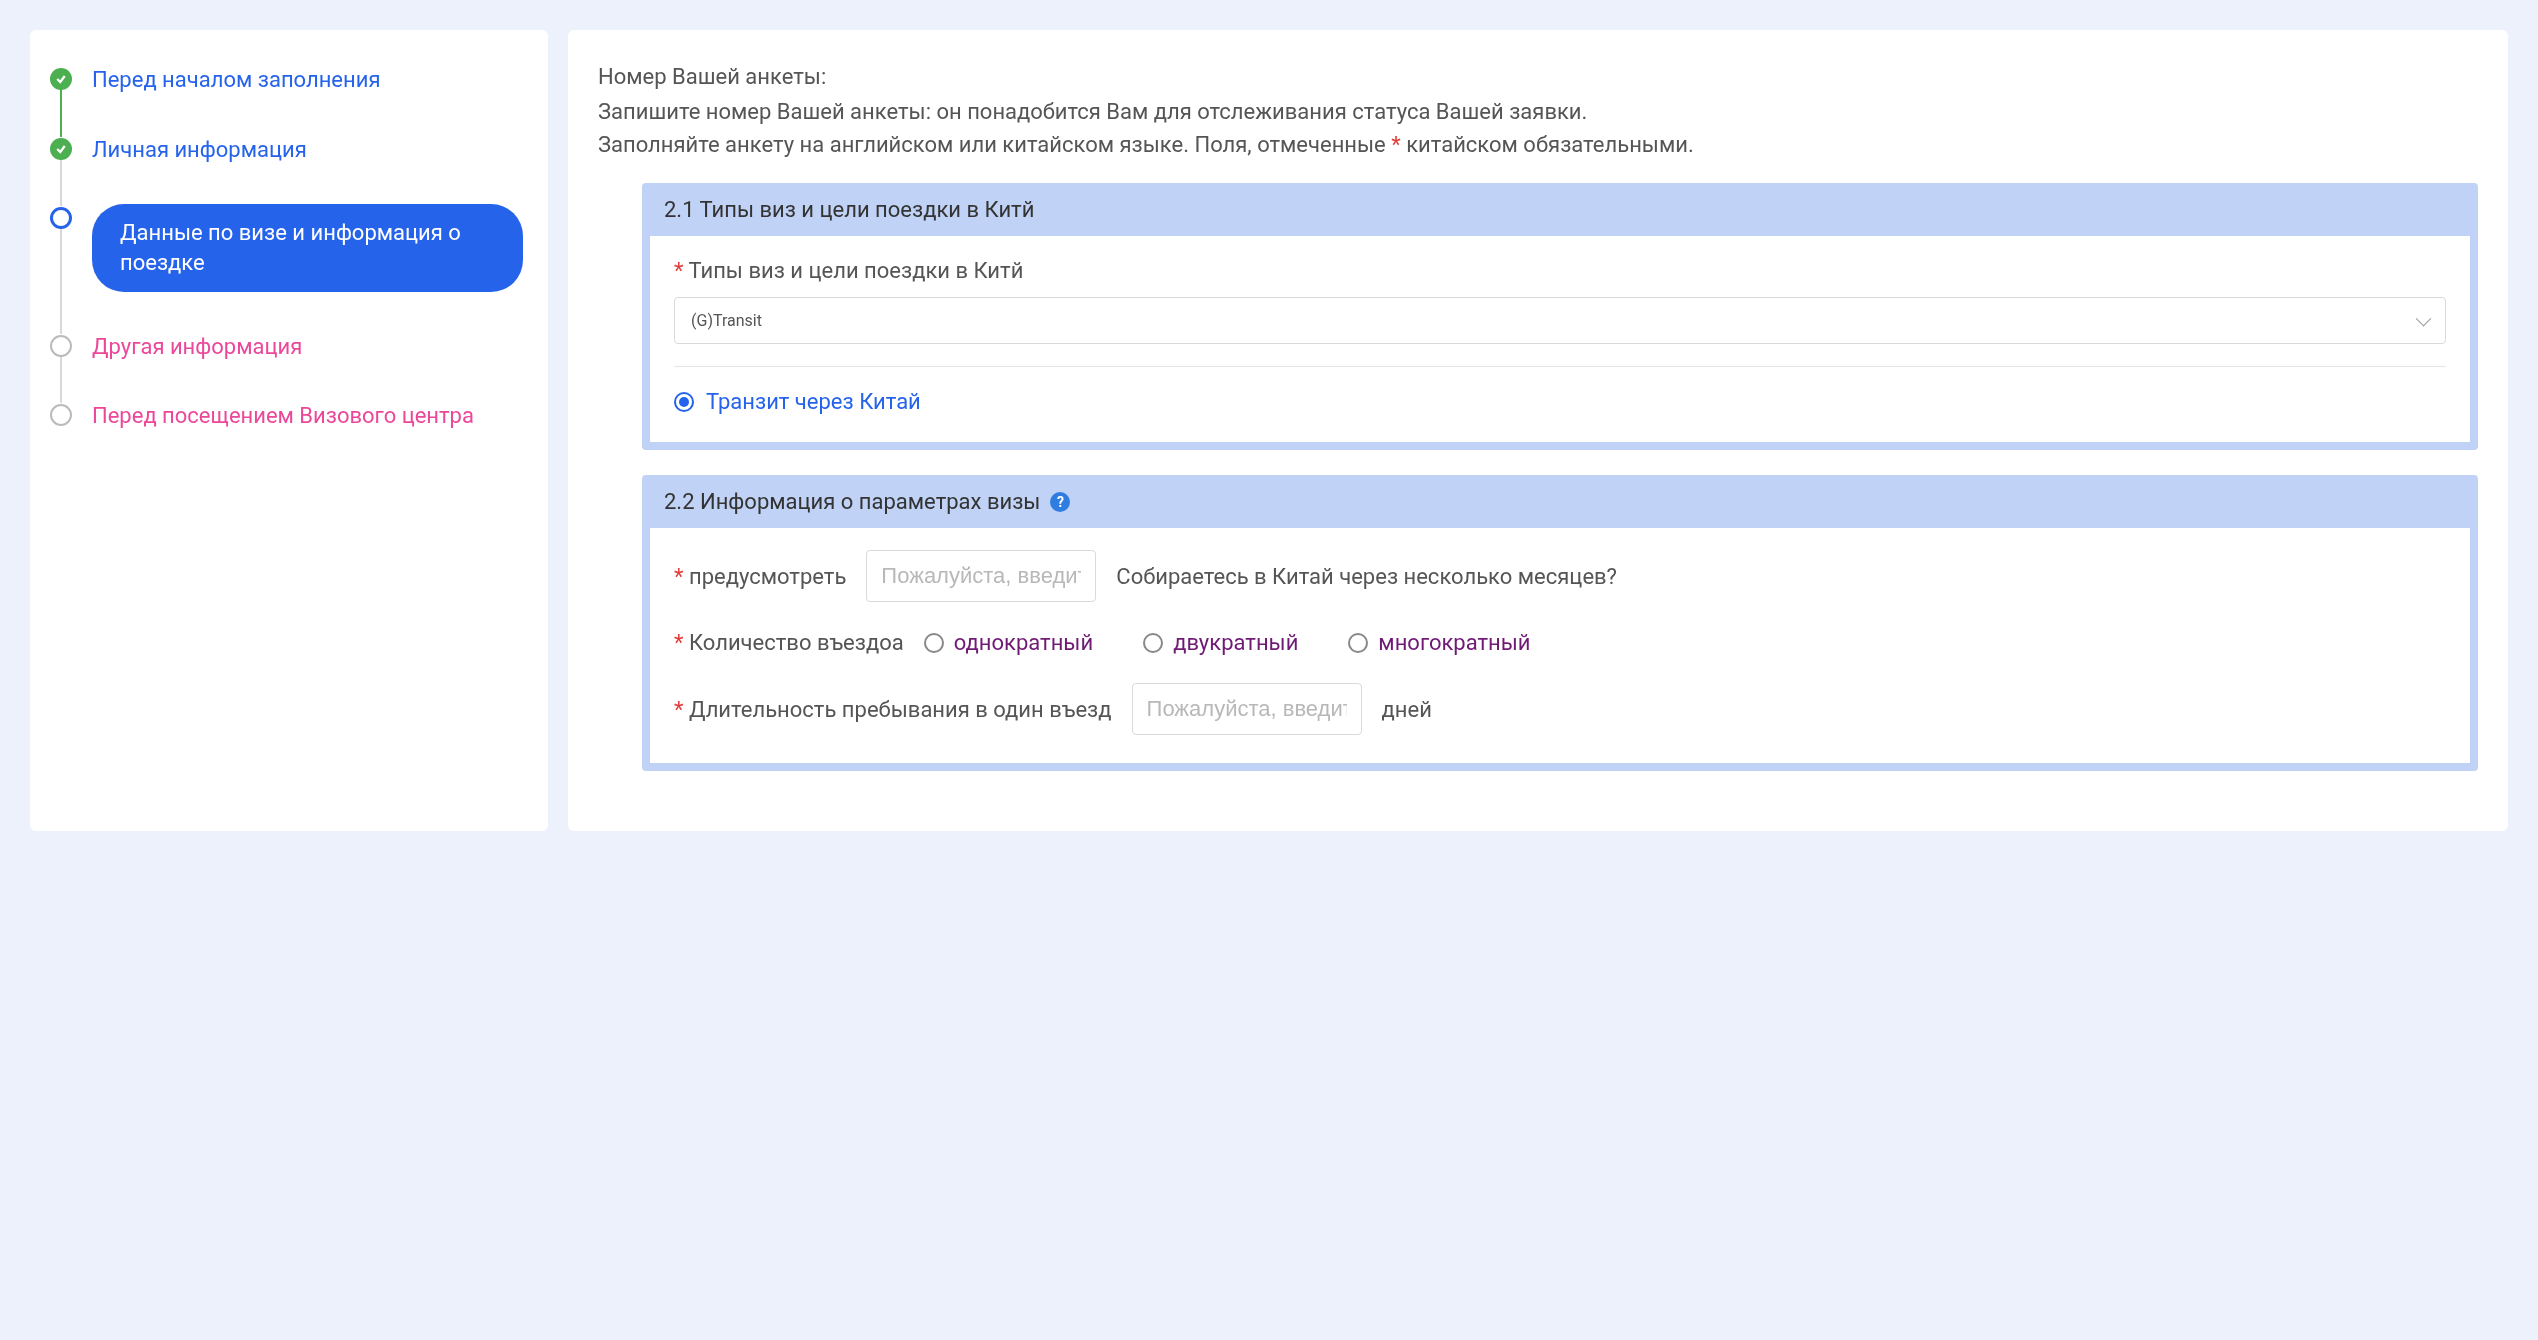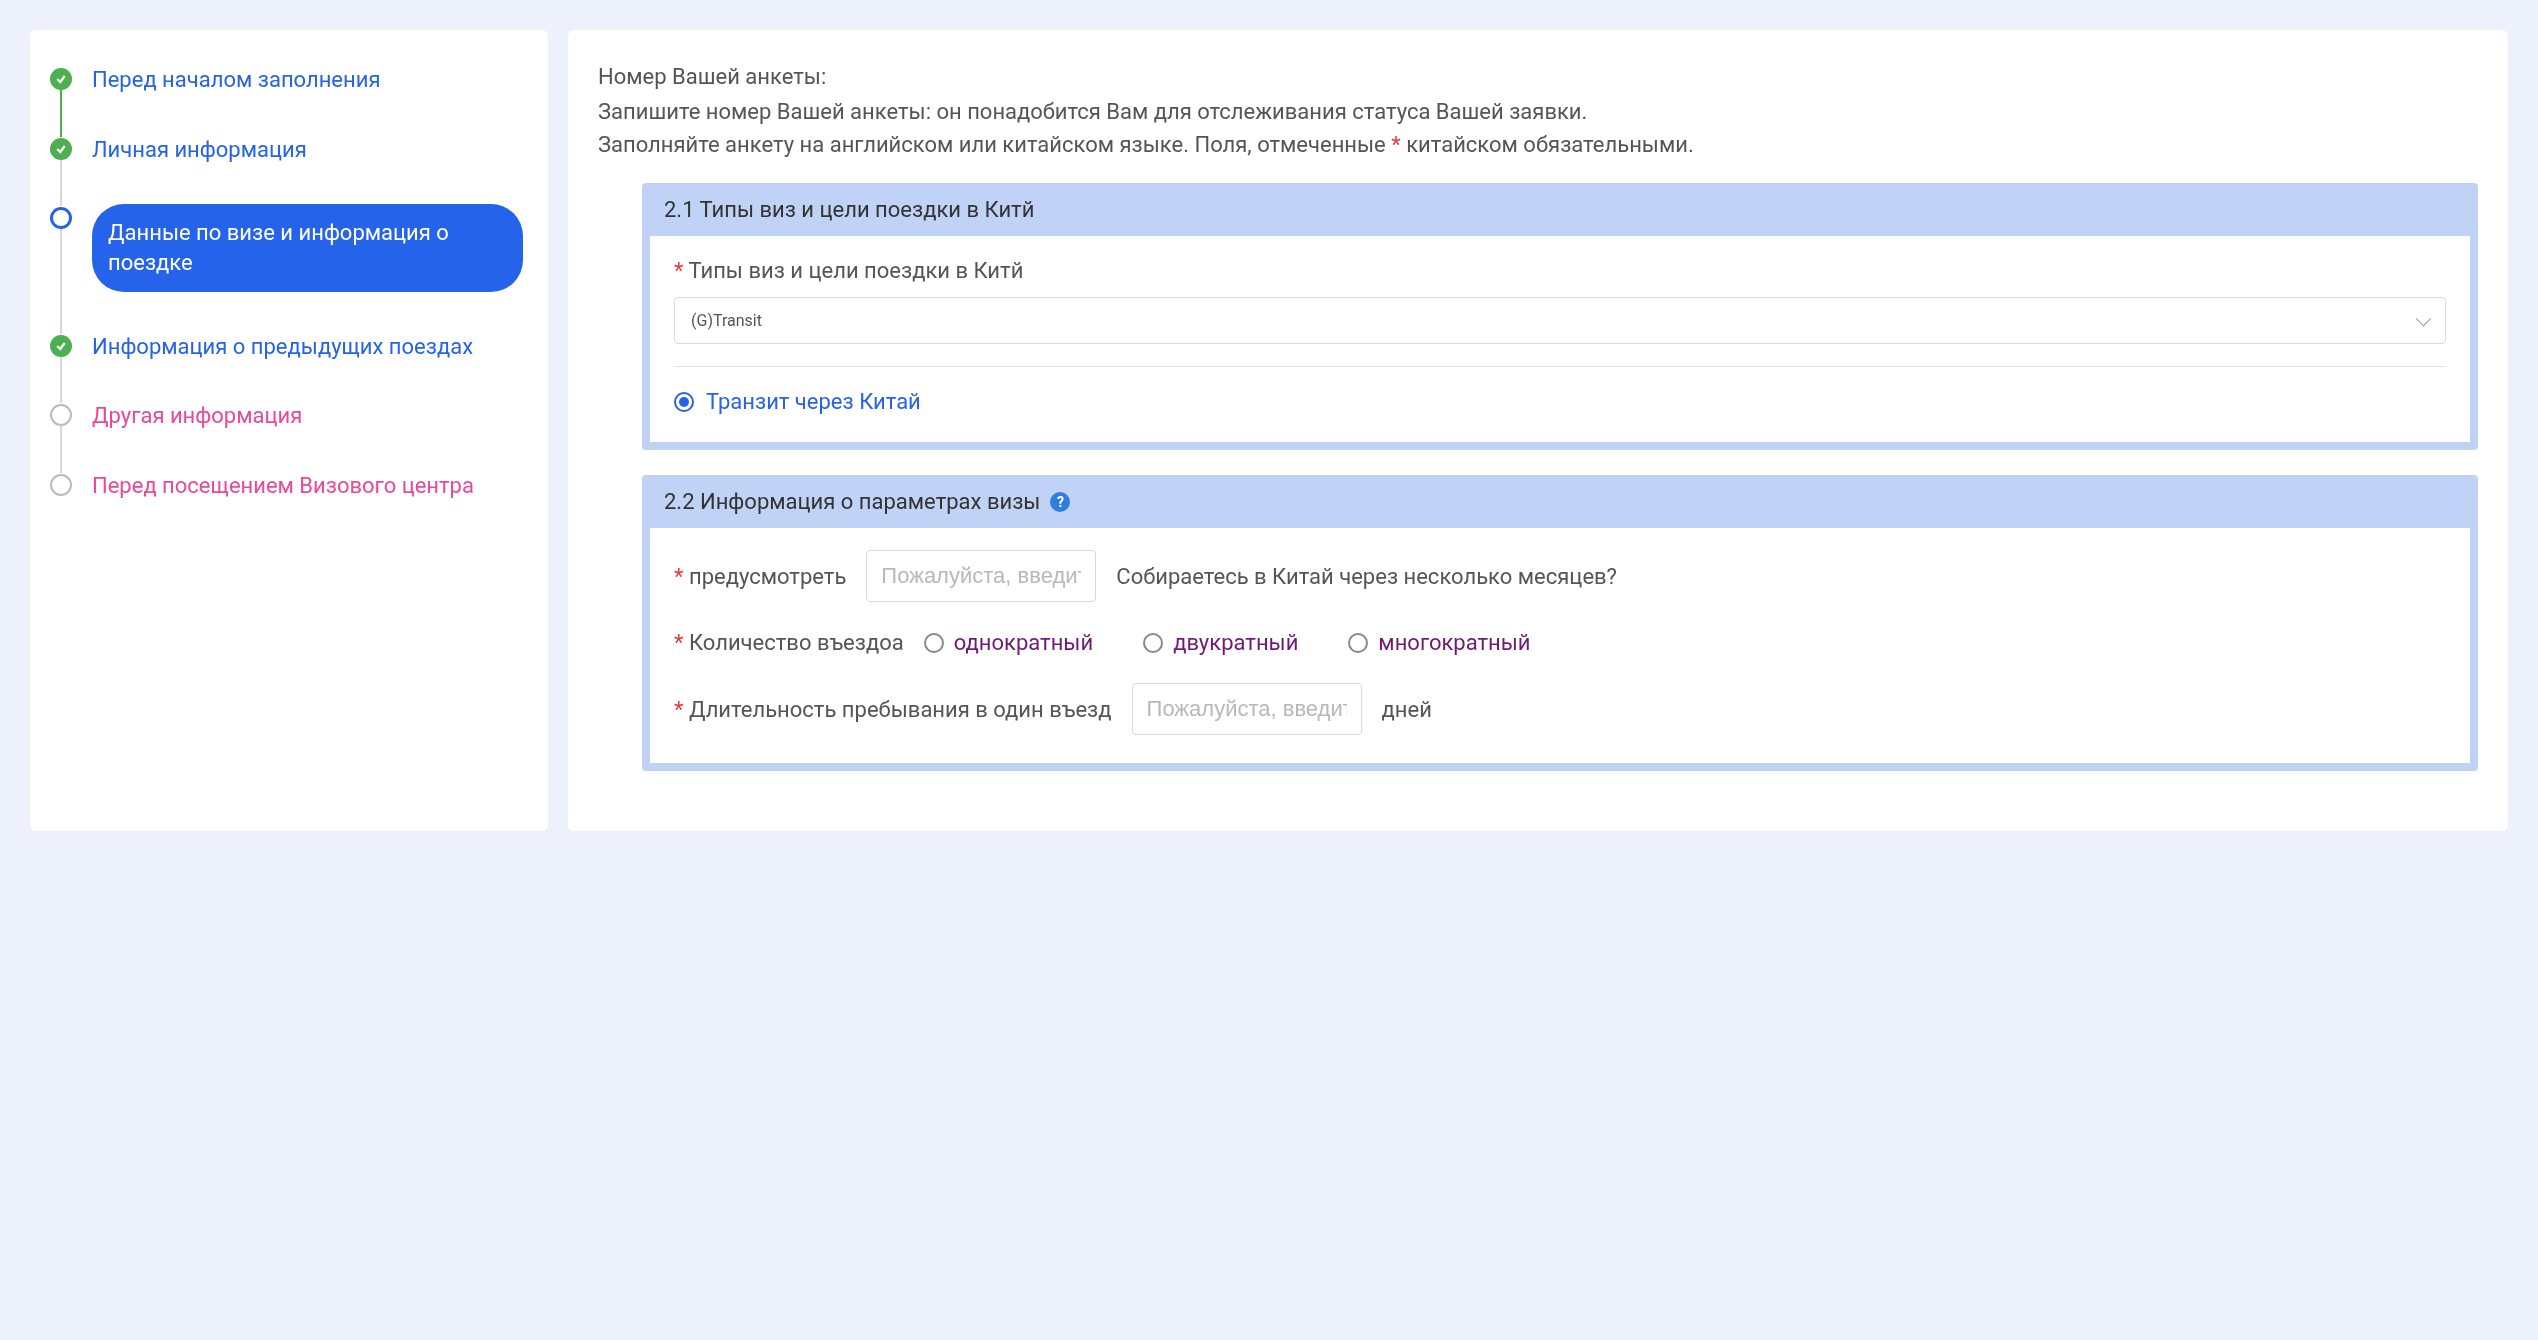--- a/index.html
+++ b/index.html
@@ -76,21 +76,21 @@
 .step-label {
   color: #2563eb;
   font-size: 22px;
   line-height: 1.35;
   cursor: pointer;
 }
 .step-label.muted { color: #ec4899; }
 .step-pill {
   background: #2563eb;
   color: #fff;
-  padding: 14px 16px;
+  padding: 14px 28px;
   border-radius: 32px;
   line-height: 1.35;
   cursor: pointer;
 }
 
 .main {
   background: #fff;
   border-radius: 6px;
   padding: 30px 30px 35px 30px;
   flex: 1;
@@ -240,29 +240,20 @@
           <svg viewBox="0 0 16 16">
               <polyline points="3,8 7,12 13,4"></polyline>
             </svg>
         </span>
         <span class="step-label">Личная информация</span>
       </li>
       <li class="step">
         <span class="step-line"></span>
         <span class="step-bullet current"></span>
         <span class="step-pill">Данные по визе и информация о поездке</span>
-      </li>
-      <li class="step">
-        <span class="step-line"></span>
-        <span class="step-bullet completed">
-          <svg viewBox="0 0 16 16">
-              <polyline points="3,8 7,12 13,4"></polyline>
-            </svg>
-        </span>
-        <span class="step-label">Информация о предыдущих поездах</span>
       </li>
       <li class="step">
         <span class="step-line"></span>
         <span class="step-bullet pending"></span>
         <span class="step-label muted">Другая информация</span>
       </li>
       <li class="step">
         <span class="step-bullet pending"></span>
         <span class="step-label muted">Перед посещением Визового центра</span>
       </li>

